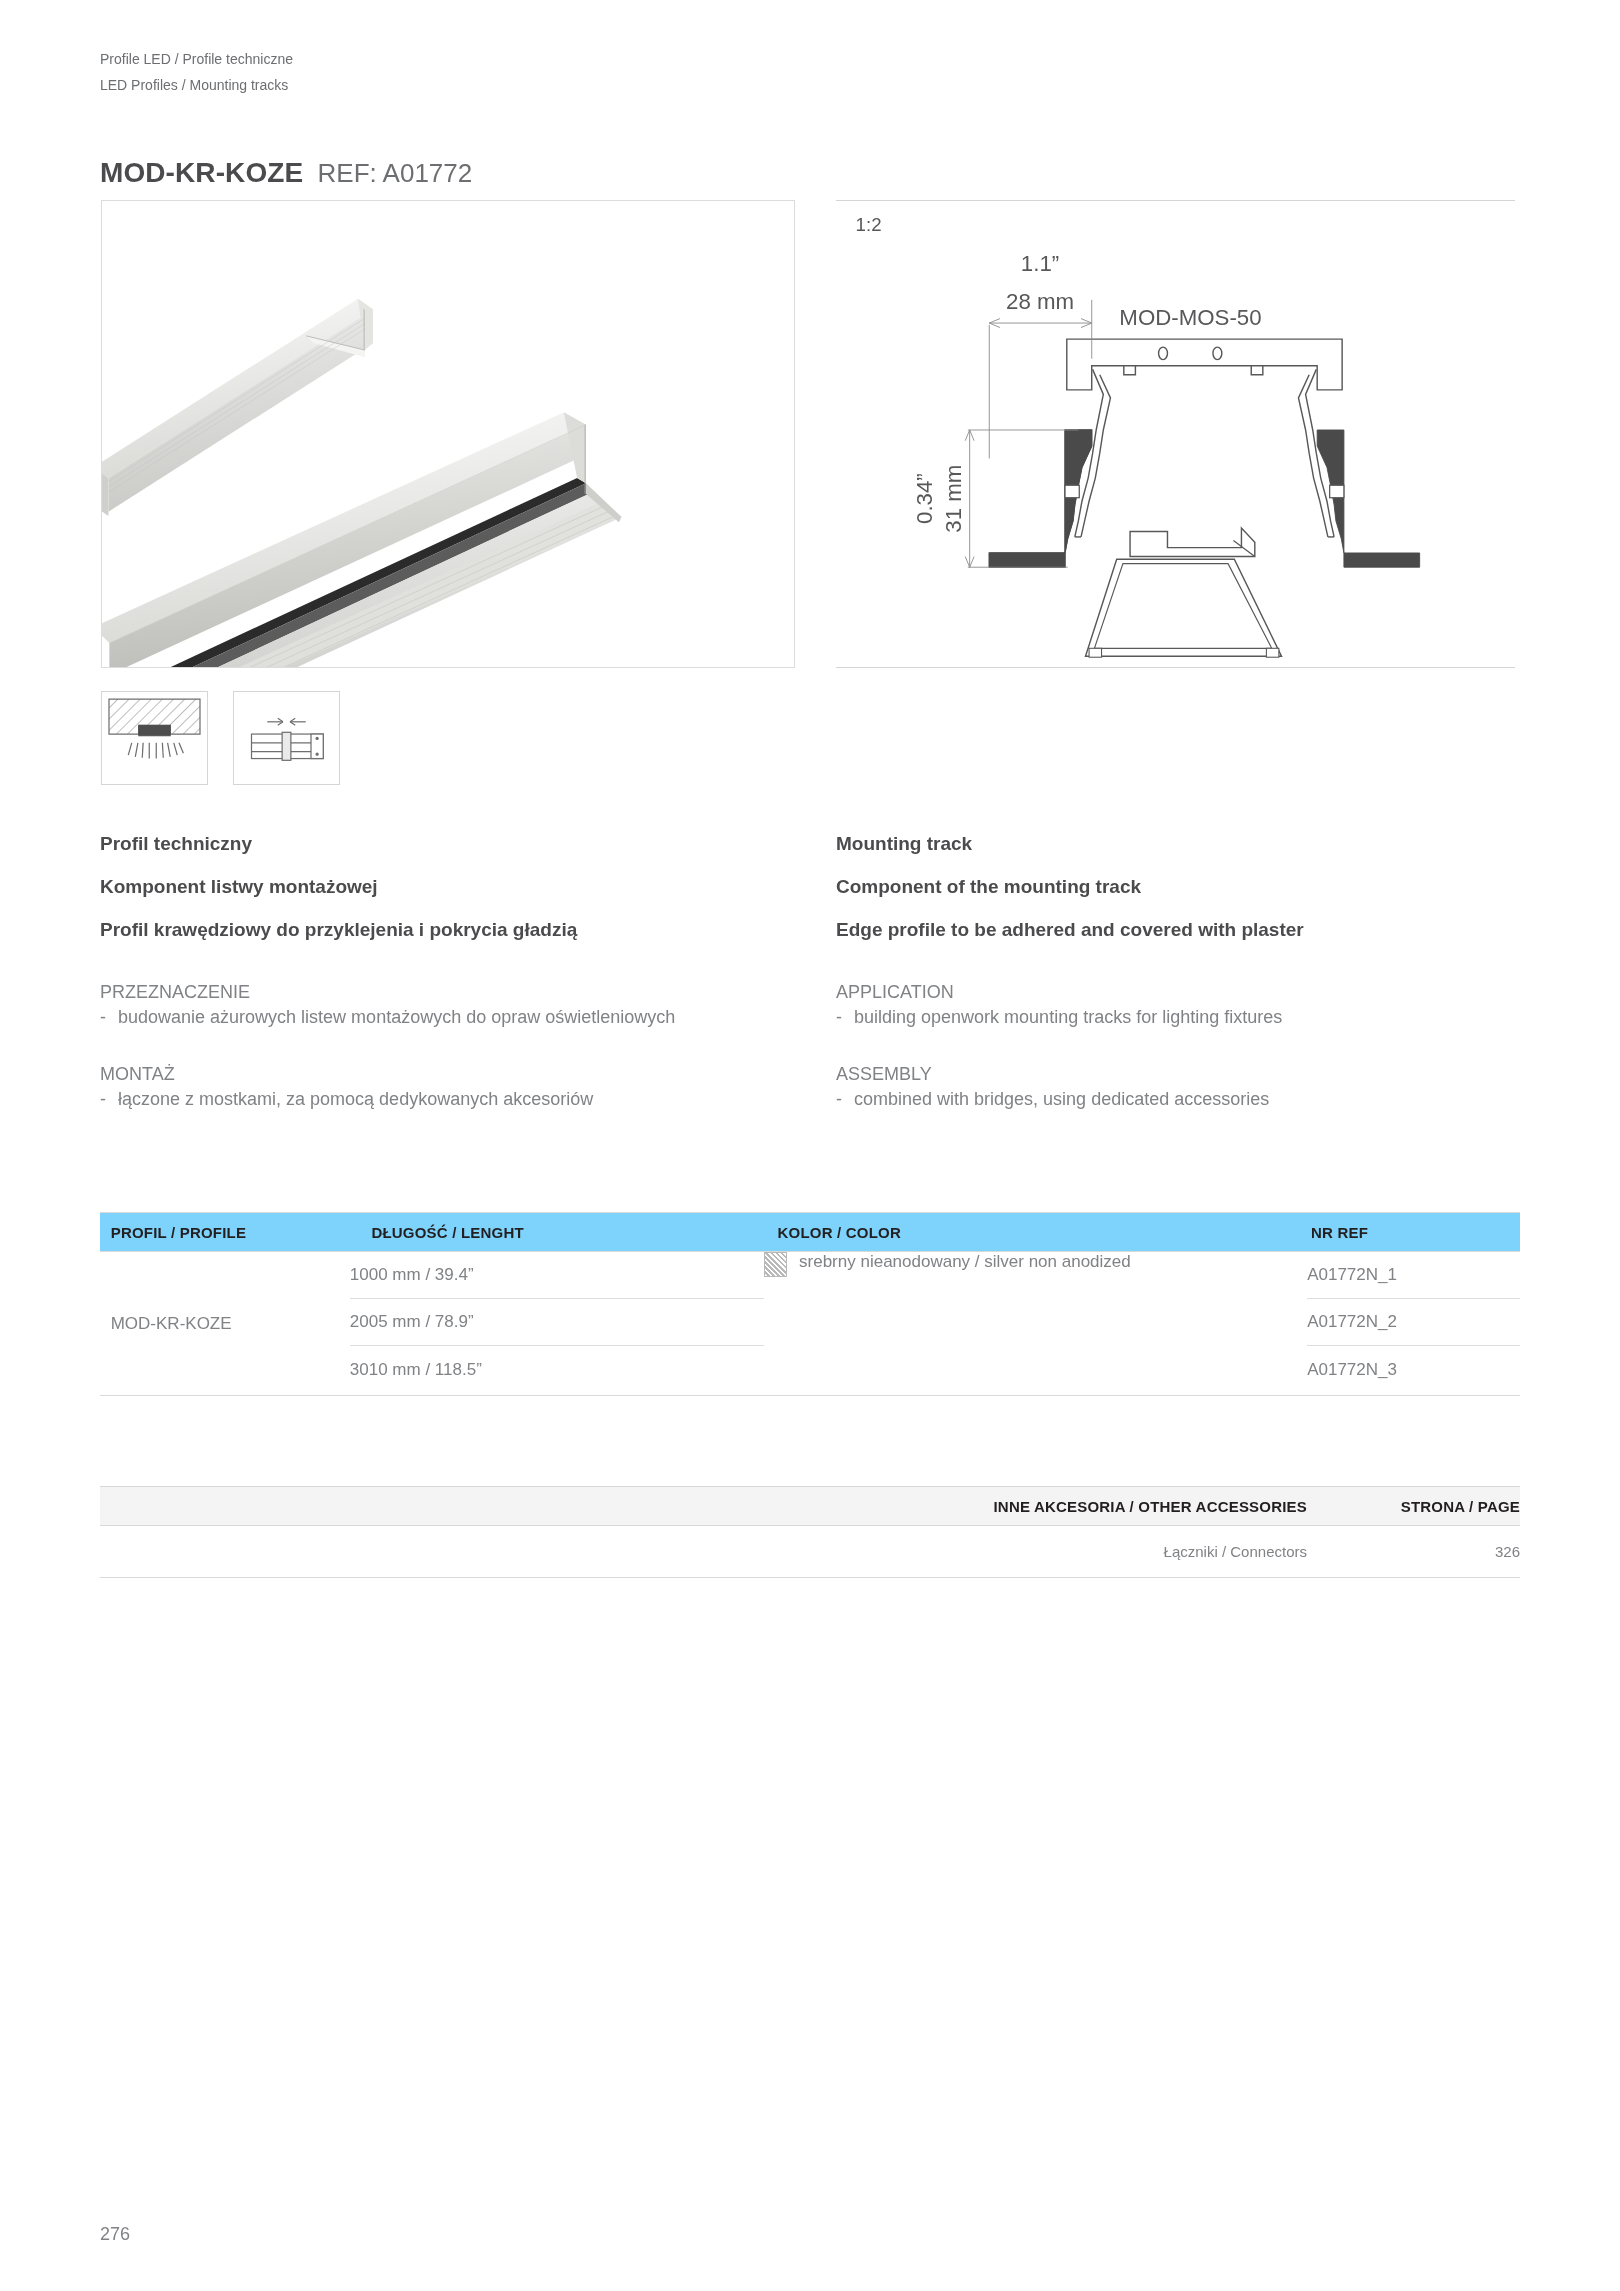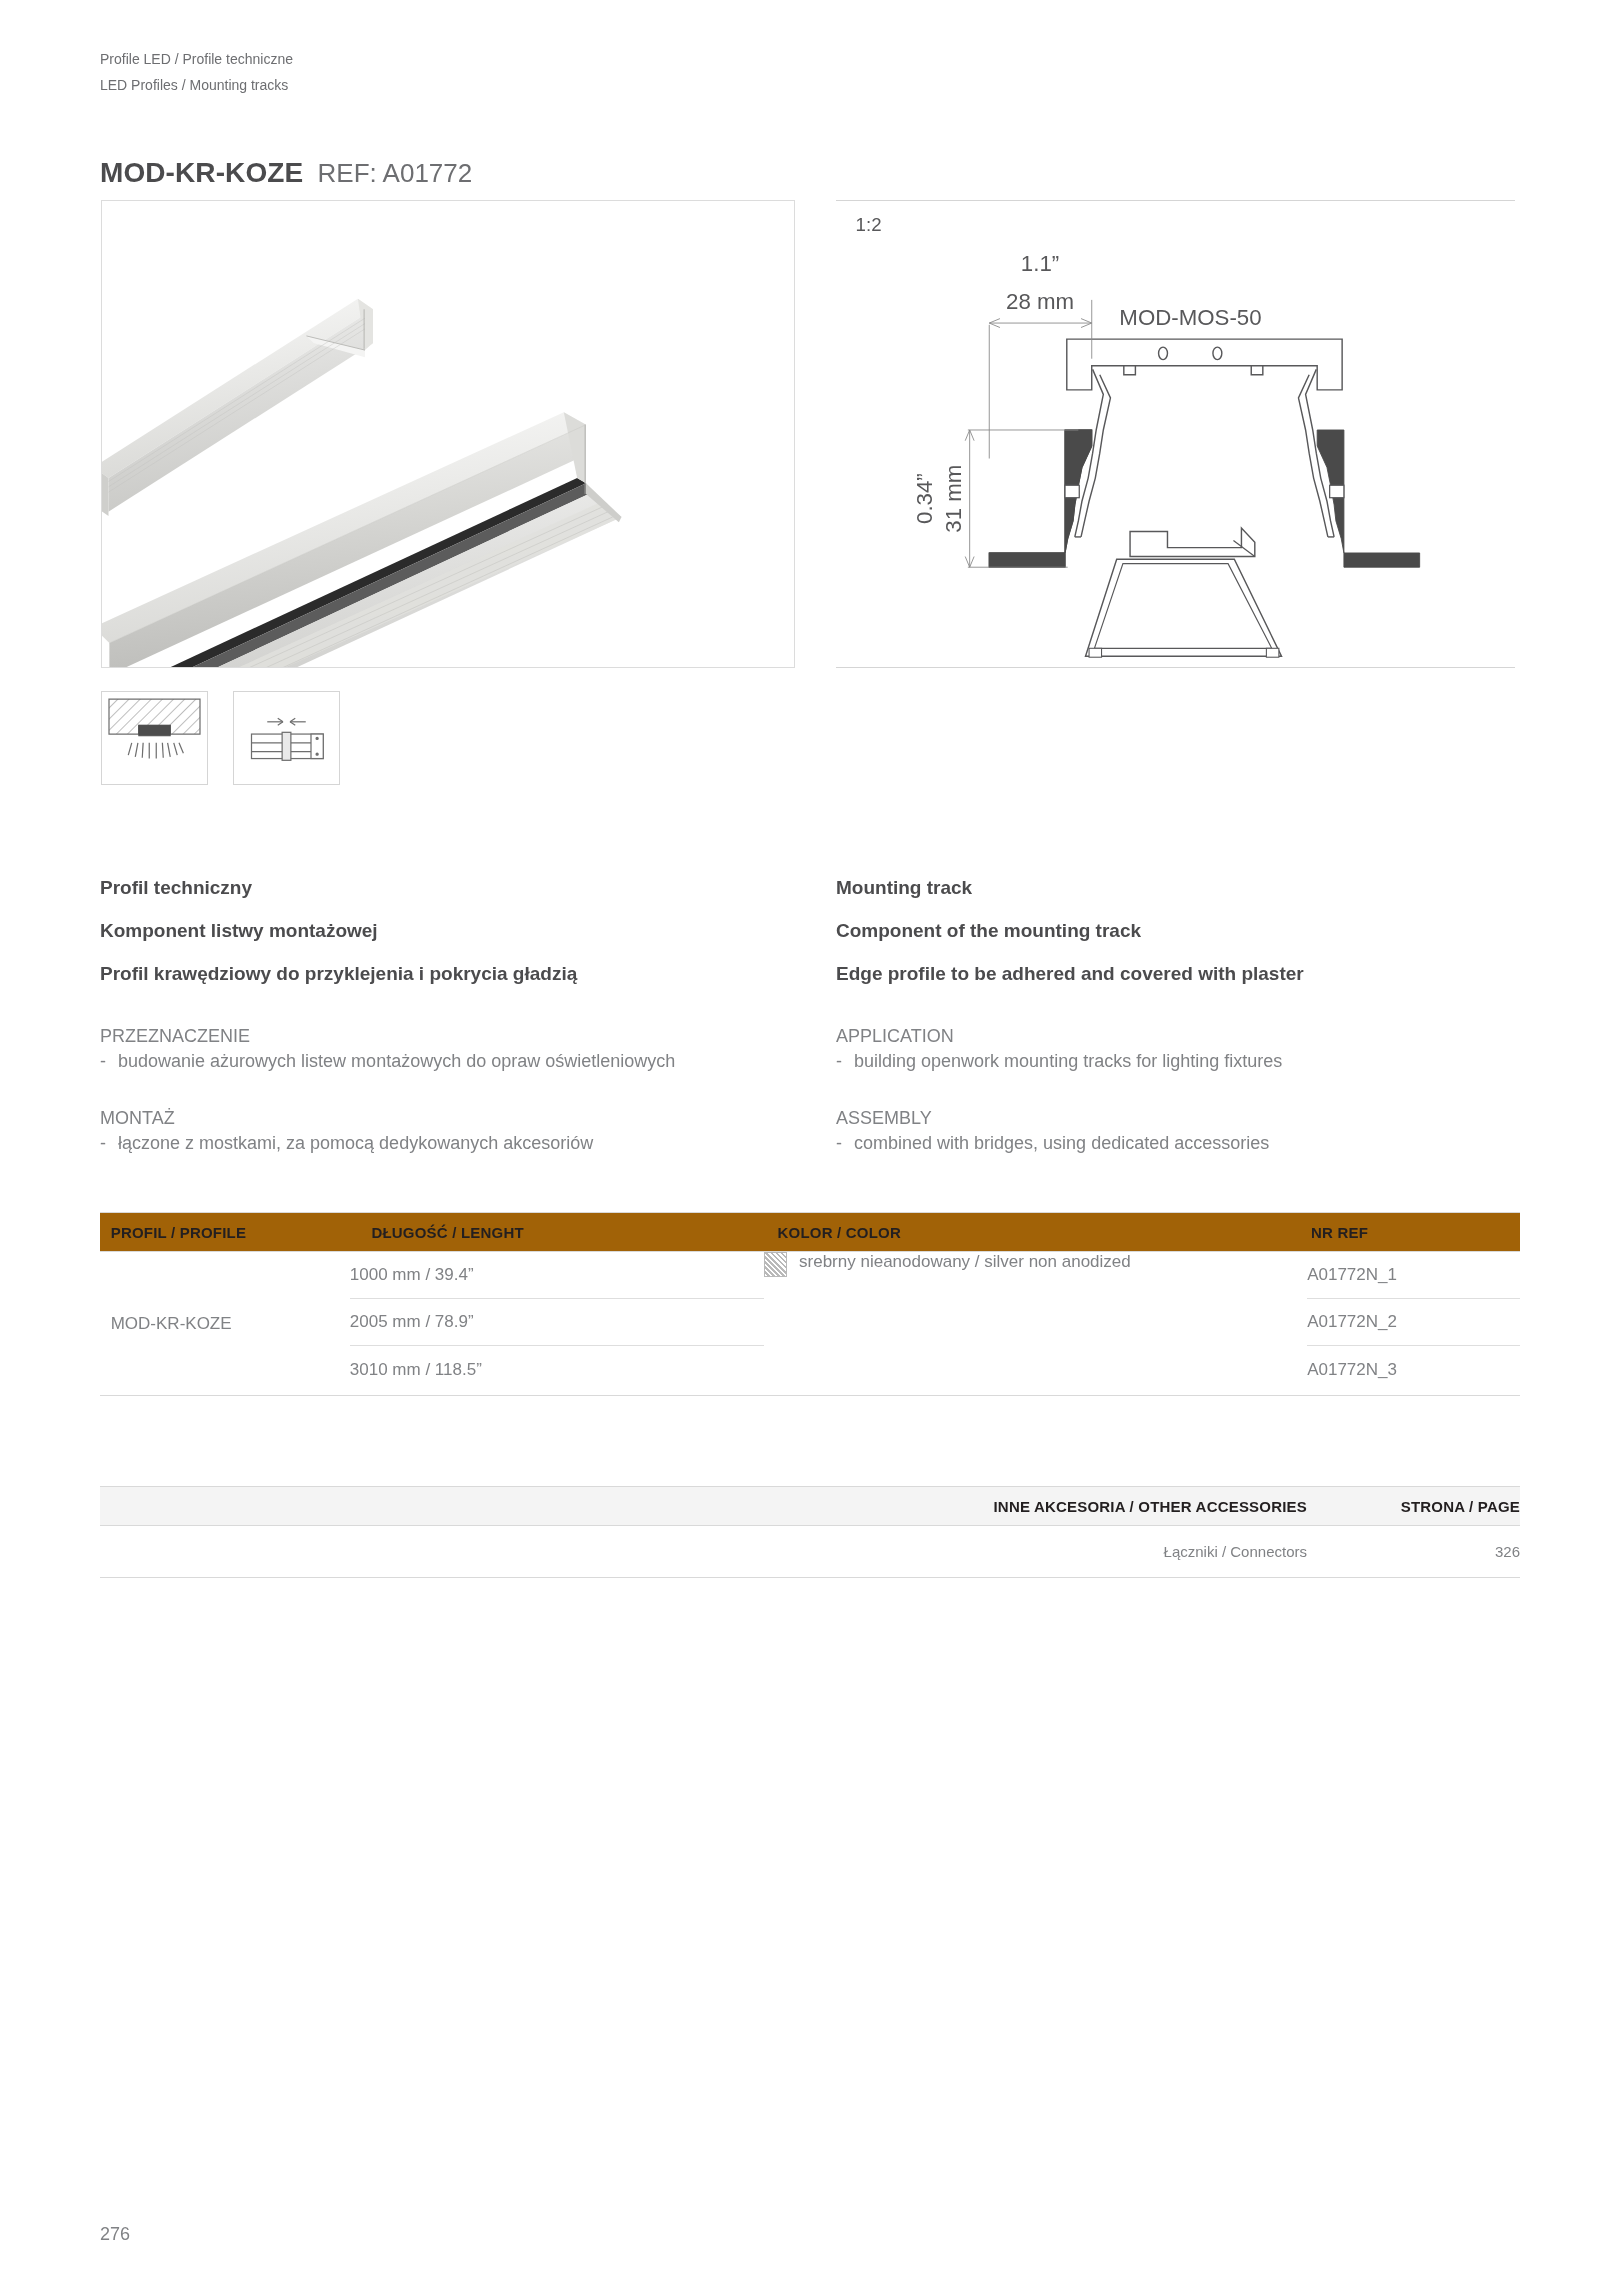--- a/index.html
+++ b/index.html
@@ -47,21 +47,21 @@
   }
   .draw-svg { position: absolute; left: 0; top: 0; width: 679px; height: 468px; }
   .draw-svg text { font-family: "Liberation Sans", sans-serif; fill: #58585a; }
 
   
   .pictos { position: absolute; left: 101px; top: 691px; display: flex; gap: 25px; }
   .picto { width: 107px; height: 94px; border: 0.9px solid #d5d5d5; background: #fff; }
   .picto svg { display: block; width: 100%; height: 100%; }
 
   
-  .desc { position: absolute; top: 875px; font-size: 0; }
+  .desc { position: absolute; top: 831px; font-size: 0; }
   .desc.left  { left: 100px;  width: 704px; }
   .desc.right { left: 836px;  width: 704px; }
   .desc h3 {
     font-size: 19px; font-weight: 700; color: #4b4b4d;
     line-height: 26px; margin-bottom: 17px; white-space: nowrap;
   }
   .desc h3:last-of-type { margin-bottom: 0; }
   .sec { margin-top: 37px; }
   .sec .sec-title {
     font-size: 18px; color: #808285; line-height: 25px; font-weight: 400;
@@ -71,21 +71,21 @@
     font-size: 18px; color: #808285; line-height: 25px;
     padding-left: 18px; position: relative; font-weight: 400;
   }
   .sec li .dash { position: absolute; left: 0; top: 0; }
   .sec.gap2 { margin-top: 32px; }
 
   
   .ptable { position: absolute; left: 100px; top: 1212px; width: 1420px; }
   .ptable .thead {
     display: flex; align-items: center; height: 40px;
-    background: #a16207; border-top: 0.9px solid #d9d9d9; border-bottom: 0.9px solid #d9d9d9;
+    background: #7dd3fc; border-top: 0.9px solid #d9d9d9; border-bottom: 0.9px solid #d9d9d9;
   }
   .ptable .thead span {
     font-size: 15px; font-weight: 700; color: #231f20; letter-spacing: 0.2px;
   }
   .c-profile { width: 250px; padding-left: 10.7px; }
   .c-length  { width: 414px; margin-left: 26px; }
   .c-color   { width: 544px; }
   .c-ref     { width: 213px; }
 
   .ptable .tbody { position: relative; display: flex; height: 143px; }

